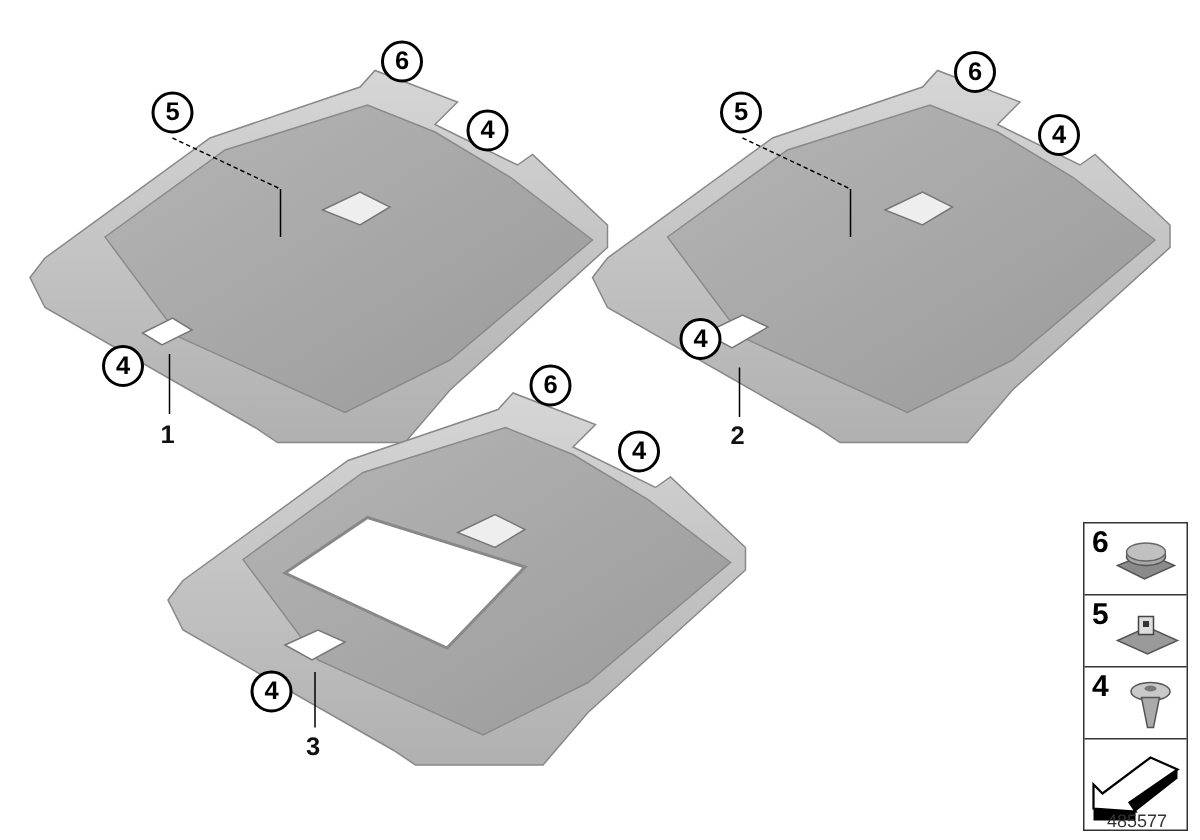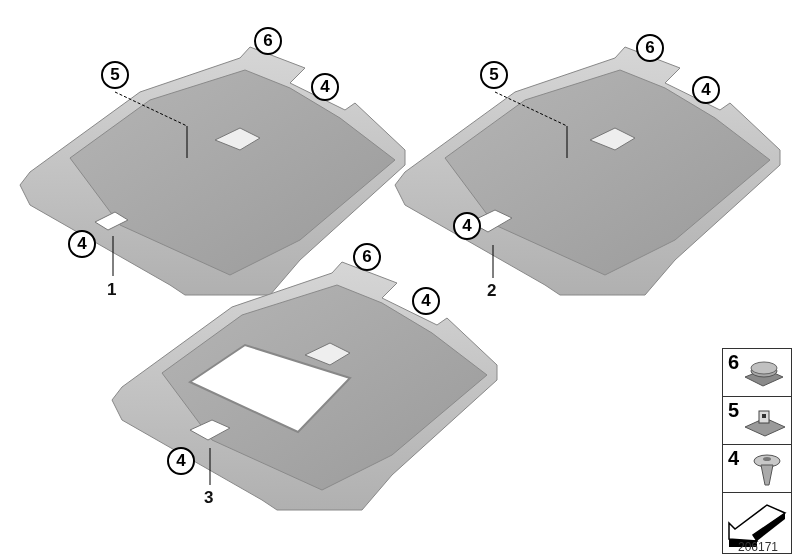--- a/index.html
+++ b/index.html
@@ -105,14 +105,14 @@
     </div>
     <div class="legend-cell">
       <svg width="68" height="58" style="position:absolute;left:0;top:0">
         <path d="M6,46 L6,30 L12,36 L44,12 L62,20 L30,42 L34,48 Z" fill="#fff" stroke="#000" stroke-width="1.5"></path>
         <path d="M6,46 L34,48 L34,54 L6,54 Z" fill="#000"></path>
         <path d="M30,42 L62,20 L62,26 L34,48 Z" fill="#000"></path>
       </svg>
     </div>
   </div>
 
-  <div class="diagram-id">206171</div>
+  <div class="diagram-id">485577</div>
 </div>
 
 </body></html>

